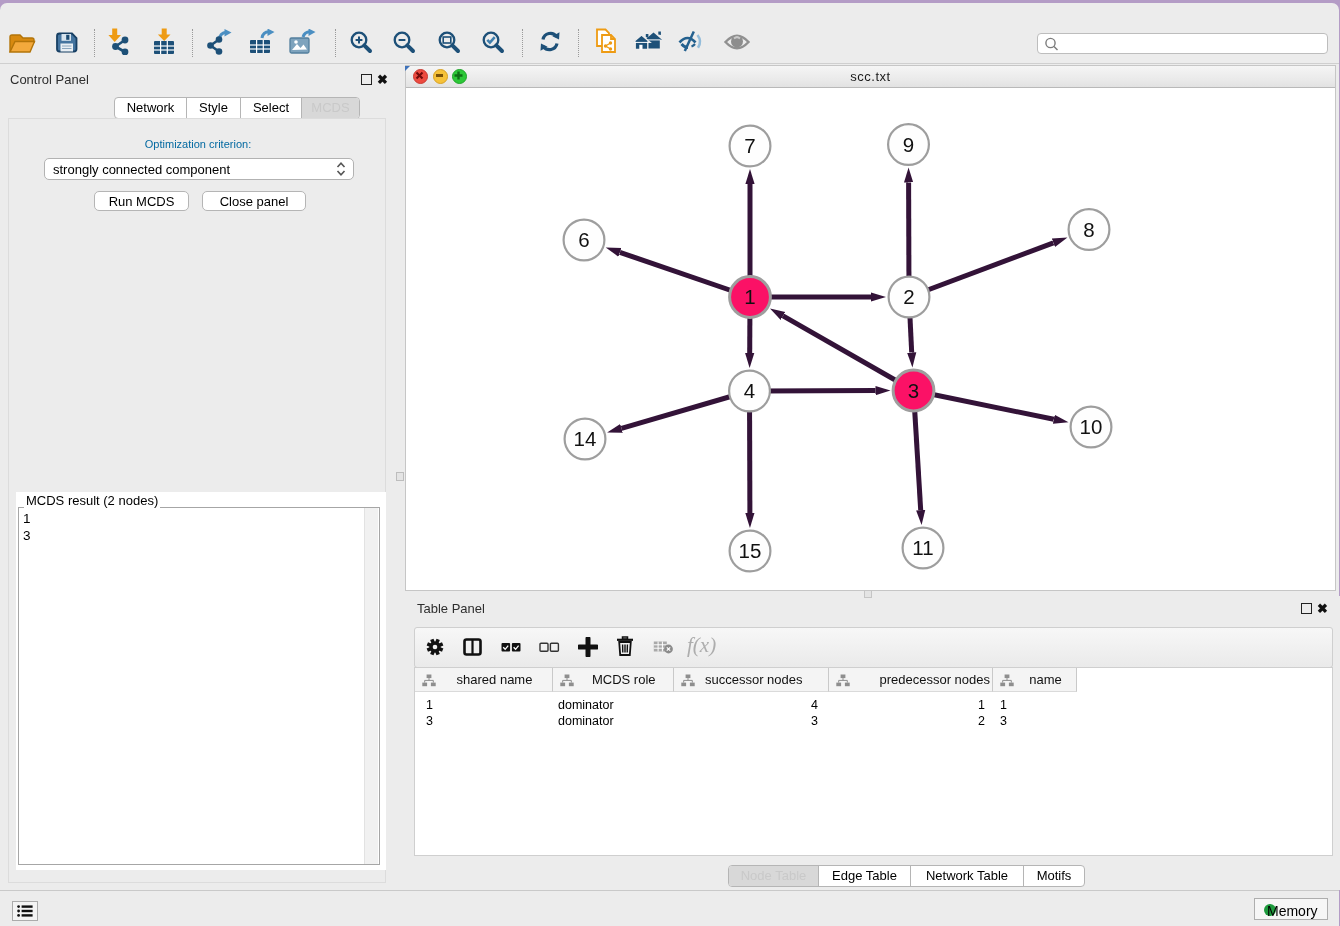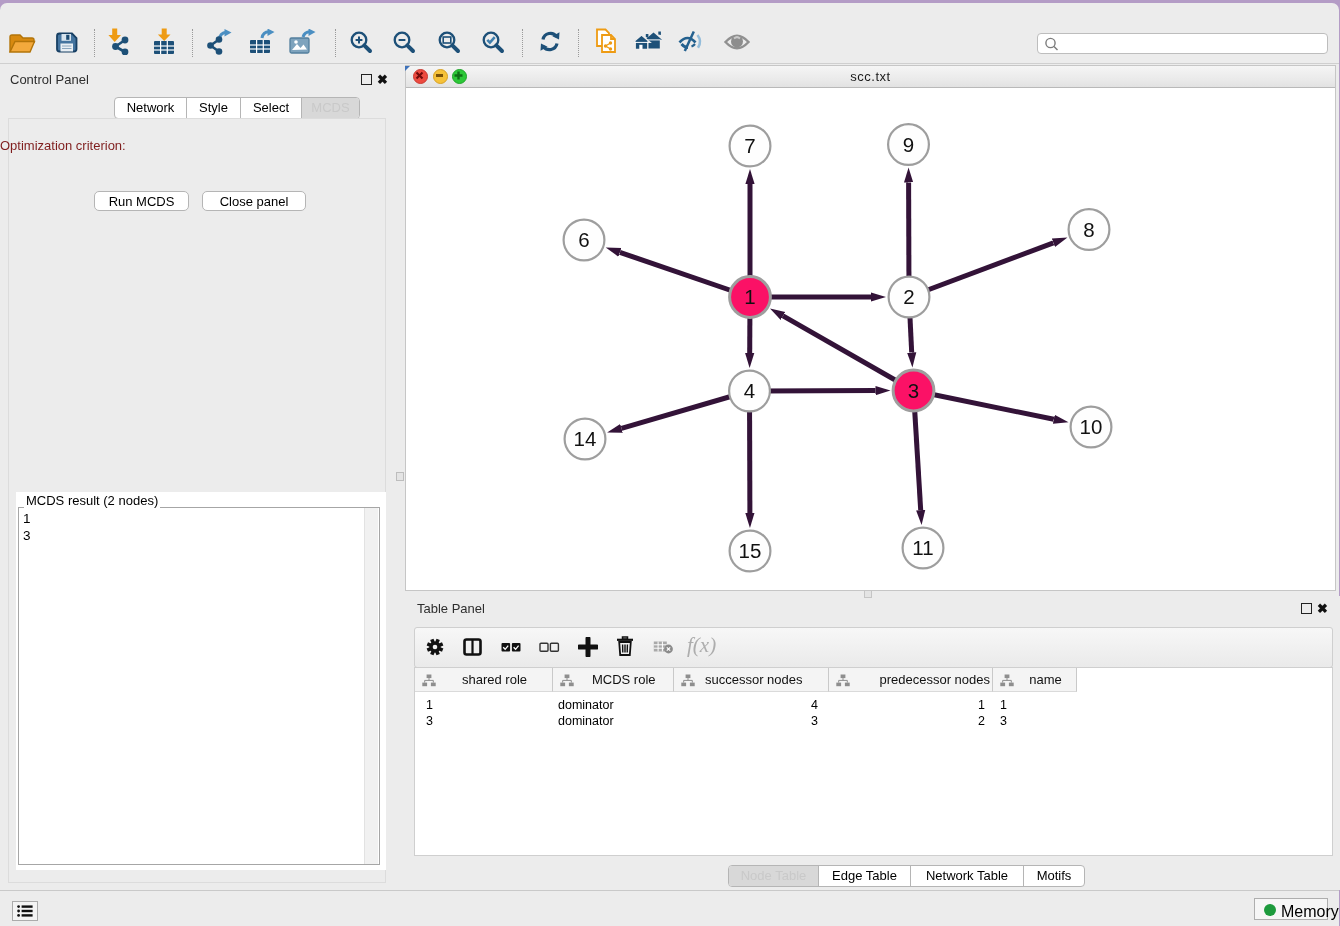--- a/index.html
+++ b/index.html
@@ -180,21 +180,28 @@
       <div class="phead" style="position:absolute;left:10px;top:8px">Control Panel</div>
       <div class="float-btn" style="left:361px;top:10px"></div>
       <div class="x-btn" style="left:377px;top:9px">✖</div>
       <div class="tabs" style="left:78px;top:33px">
         <div class="tab" style="width:71px">Network</div>
         <div class="tab" style="width:53px">Style</div>
         <div class="tab" style="width:60px">Select</div>
         <div class="tab sel" style="width:57px">MCDS</div>
       </div>
       <div style="position:absolute;left:8px;top:54px;width:376px;height:763px;border:1px solid #dcdcdc;background:#ececec"></div>
-      <div style="position:absolute;left:0;top:74px;width:396px;font-size:13px;color:#7f1d1d">Optimization criterion:</div>
+      <div style="position:absolute;left:0;top:74px;width:396px;text-align:center;font-size:11px;color:#0369a1">Optimization criterion:</div>
+      <div style="position:absolute;left:44px;top:94px;width:310px;height:22px;background:#fff;border:1px solid #b2b2b2;border-radius:5px;box-sizing:border-box">
+        <span style="position:absolute;left:8px;top:3px;font-size:13px">strongly connected component</span>
+        <svg width="10" height="14" style="position:absolute;right:7px;top:3px" viewBox="0 0 10 14">
+          <path d="M1.5 5 L5 1.2 L8.5 5" fill="none" stroke="#555" stroke-width="1.6"></path>
+          <path d="M1.5 9 L5 12.8 L8.5 9" fill="none" stroke="#555" stroke-width="1.6"></path>
+        </svg>
+      </div>
       <div class="btn" style="left:94px;top:127px;width:95px">Run MCDS</div>
       <div class="btn" style="left:202px;top:127px;width:104px">Close panel</div>
       <div style="position:absolute;left:16px;top:428px;width:370px;height:378px;background:#fff"></div>
       <div style="position:absolute;left:18px;top:443px;width:362px;height:358px;border:1px solid #a6a6a6;box-sizing:border-box"></div>
       <div style="position:absolute;left:24px;top:429px;background:#fff;padding:0 2px;font-size:13px;color:#000">MCDS result (2 nodes)</div>
       <div style="position:absolute;left:23px;top:447px;font-size:13.5px;line-height:16.5px;color:#000">1<br>3</div>
       <div style="position:absolute;left:364px;top:444px;width:13px;height:356px;background:#f1f1f1;border-left:1px solid #e2e2e2"></div>
     </div>
   <div class="frame" id="frame">
       <div class="ftitle">
@@ -309,21 +316,21 @@
         </svg>
       </div>
       <div class="ttable">
         <div class="thead" style="left:0px;width:138px">
           <svg width="14" height="13" viewBox="0 0 14 13" style="position:absolute;left:7px;top:6px">
             <rect x="4.6" y="0.5" width="4.8" height="3.6" fill="#8e8e8e"></rect>
             <rect x="0.3" y="8.6" width="4.8" height="3.6" fill="#8e8e8e"></rect>
             <rect x="8.9" y="8.6" width="4.8" height="3.6" fill="#8e8e8e"></rect>
             <path d="M7 4.1 V6.4 M2.7 8.6 V6.4 H11.3 V8.6" fill="none" stroke="#8e8e8e" stroke-width="1"></path>
           </svg>
-          <div style="position:absolute;left:24px;right:2px;top:4px;text-align:center">shared role</div>
+          <div style="position:absolute;left:24px;right:2px;top:4px;text-align:center">shared name</div>
         </div>
         <div class="thead" style="left:138px;width:120.5px">
           <svg width="14" height="13" viewBox="0 0 14 13" style="position:absolute;left:7px;top:6px">
             <rect x="4.6" y="0.5" width="4.8" height="3.6" fill="#8e8e8e"></rect>
             <rect x="0.3" y="8.6" width="4.8" height="3.6" fill="#8e8e8e"></rect>
             <rect x="8.9" y="8.6" width="4.8" height="3.6" fill="#8e8e8e"></rect>
             <path d="M7 4.1 V6.4 M2.7 8.6 V6.4 H11.3 V8.6" fill="none" stroke="#8e8e8e" stroke-width="1"></path>
           </svg>
           <div style="position:absolute;left:24px;right:2px;top:4px;text-align:center">MCDS role</div>
         </div>
@@ -383,16 +390,16 @@
           <circle cx="1.6" cy="1.6" r="1.4" fill="#111"></circle>
           <circle cx="1.6" cy="6" r="1.4" fill="#111"></circle>
           <circle cx="1.6" cy="10.4" r="1.4" fill="#111"></circle>
           <rect x="4.6" y="0.4" width="11" height="2.4" fill="#111"></rect>
           <rect x="4.6" y="4.8" width="11" height="2.4" fill="#111"></rect>
           <rect x="4.6" y="9.2" width="11" height="2.4" fill="#111"></rect>
         </svg>
       </div>
       <div style="position:absolute;left:1254px;top:7px;width:74px;height:22px;background:#f6f6f6;border:1px solid #aeaeae;box-sizing:border-box">
         <div style="position:absolute;left:9px;top:4.5px;width:12px;height:12px;border-radius:50%;background:#1d9a3c"></div>
-        <div style="position:absolute;left:26px;top:4px;font-size:16px;color:#000">Memory</div>
+        <div style="position:absolute;left:12px;top:4px;font-size:14px;color:#000">Memory</div>
       </div>
     </div>
 </div>
 
 </body></html>

